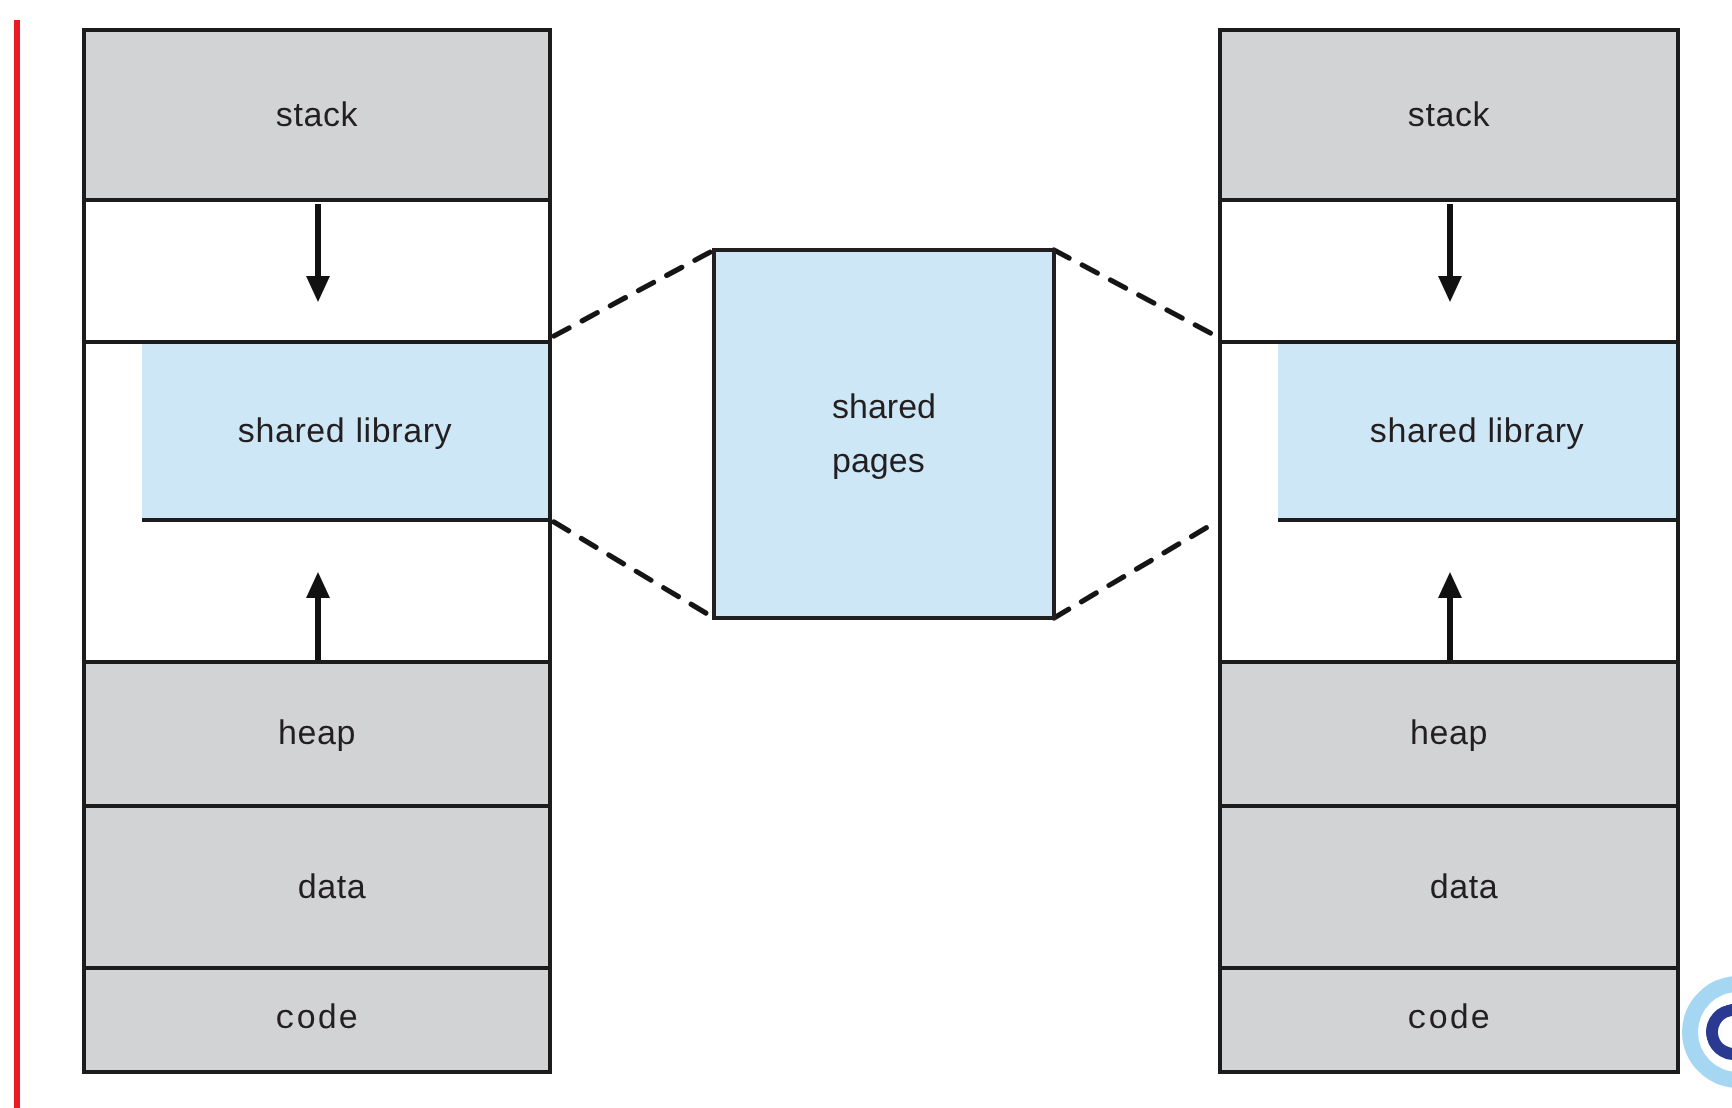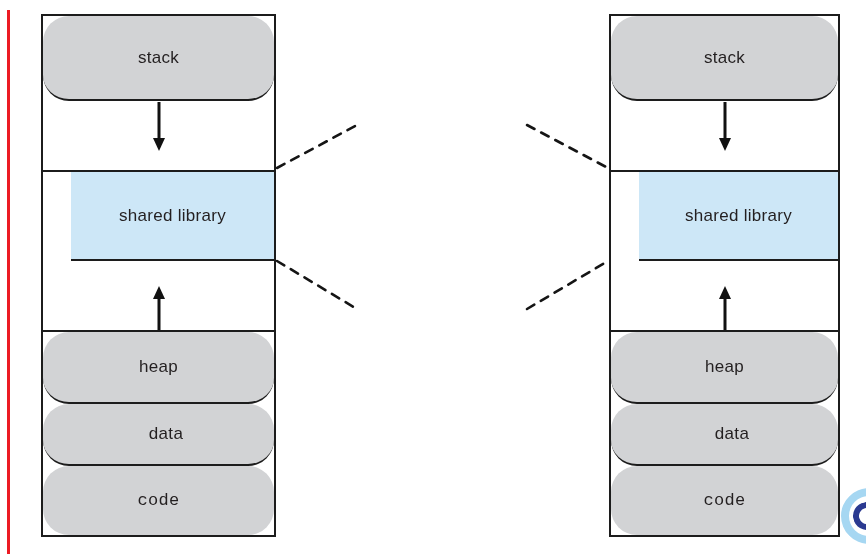--- a/index.html
+++ b/index.html
@@ -13,29 +13,29 @@
     border:2px solid #1c1c1c;display:flex;flex-direction:column;background:#fff;
   }
   #col-left{left:41px;width:235px;}
   #col-right{left:609px;width:231px;}
   .section{
     box-sizing:border-box;border-bottom:2px solid #1c1c1c;position:relative;
     display:flex;align-items:center;justify-content:center;
     font-size:17px;letter-spacing:.3px;
   }
   .section:last-child{border-bottom:none;flex:1;font-family:Liberation Mono, monospace;}
-  .sec-gray{background:#d2d3d5;border-radius:26px;}
+  .sec-gray{background:#d2d3d5;}
   .sec-blue{background:#cde7f7;}
   .sec-white{background:#ffffff;}
   .h-stack{height:85px;}
   .h-gap1{height:71px;}
   .h-shared{height:89px;margin-left:28px;}
   .h-gap2{height:71px;}
   .h-heap{height:72px;justify-content:center;}
-  .h-data{height:62px;padding-left:15px;}
+  .h-data{height:81px;padding-left:15px;}
   
   .arrow{position:absolute;left:50%;transform:translateX(-50%);}
   .arrow .shaft{position:absolute;left:50%;transform:translateX(-50%);width:3px;background:#111;}
   .arrow .head{position:absolute;left:50%;transform:translateX(-50%);width:0;height:0;
     border-left:6px solid transparent;border-right:6px solid transparent;}
   .arrow-down{top:1px;width:12px;height:50px;}
   .arrow-down .shaft{top:0;height:36px;}
   .arrow-down .head{top:36px;border-top:13px solid #111;}
   .arrow-up{bottom:0;width:12px;height:44px;}
   .arrow-up .head{top:0;border-bottom:13px solid #111;}
@@ -127,17 +127,23 @@
     </div>
   </div>
 
   <svg id="connectors" viewBox="0 0 866 554" xmlns="http://www.w3.org/2000/svg">
     <line x1="277" y1="168" x2="357" y2="125" stroke="#151515" stroke-width="2.6" stroke-dasharray="8.5 7.5" stroke-linecap="round"></line>
     <line x1="277" y1="261" x2="357" y2="309" stroke="#151515" stroke-width="2.6" stroke-dasharray="8.5 7.5" stroke-linecap="round"></line>
     <line x1="527" y1="125" x2="608" y2="168" stroke="#151515" stroke-width="2.6" stroke-dasharray="8.5 7.5" stroke-linecap="round"></line>
     <line x1="527" y1="309" x2="608" y2="261" stroke="#151515" stroke-width="2.6" stroke-dasharray="8.5 7.5" stroke-linecap="round"></line>
   </svg>
 
+  <div class="shared-box">
+    <div class="lines">
+      <div>shared</div>
+      <div>pages</div>
+    </div>
+  </div>
 
   <div class="logo logo-outer"></div>
   <div class="logo logo-inner"></div>
 
 </div>
 
 </body></html>

